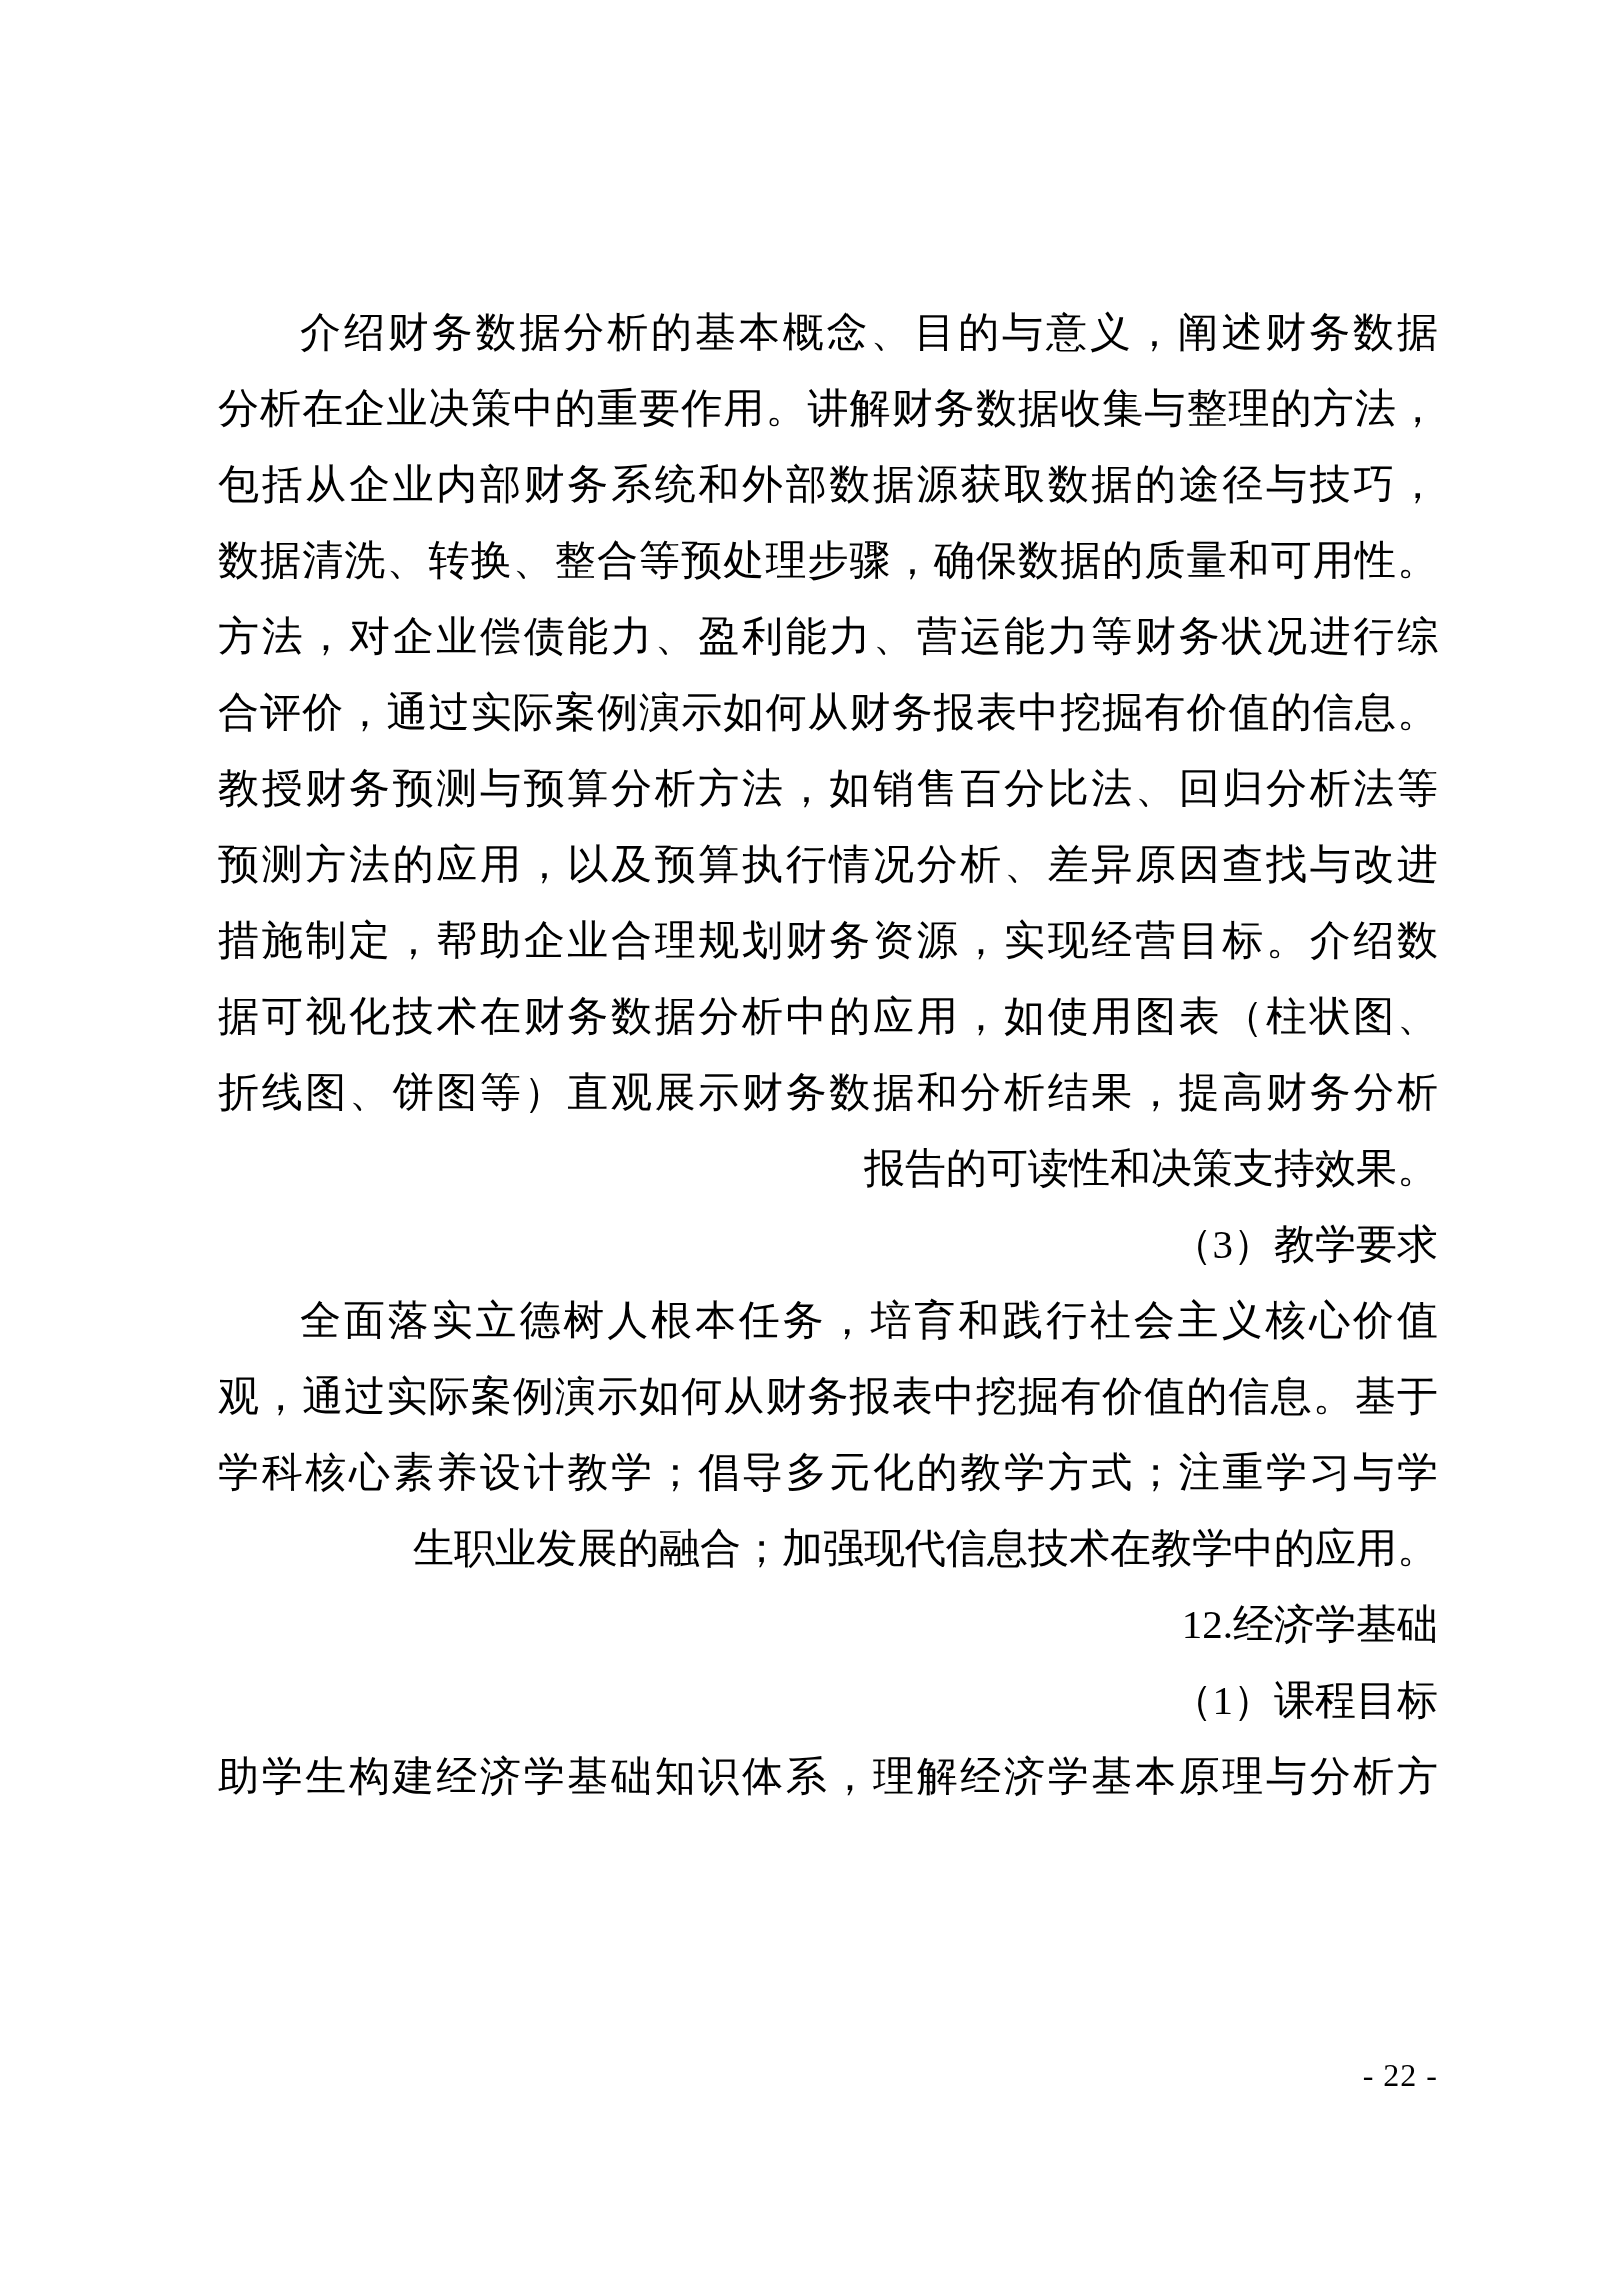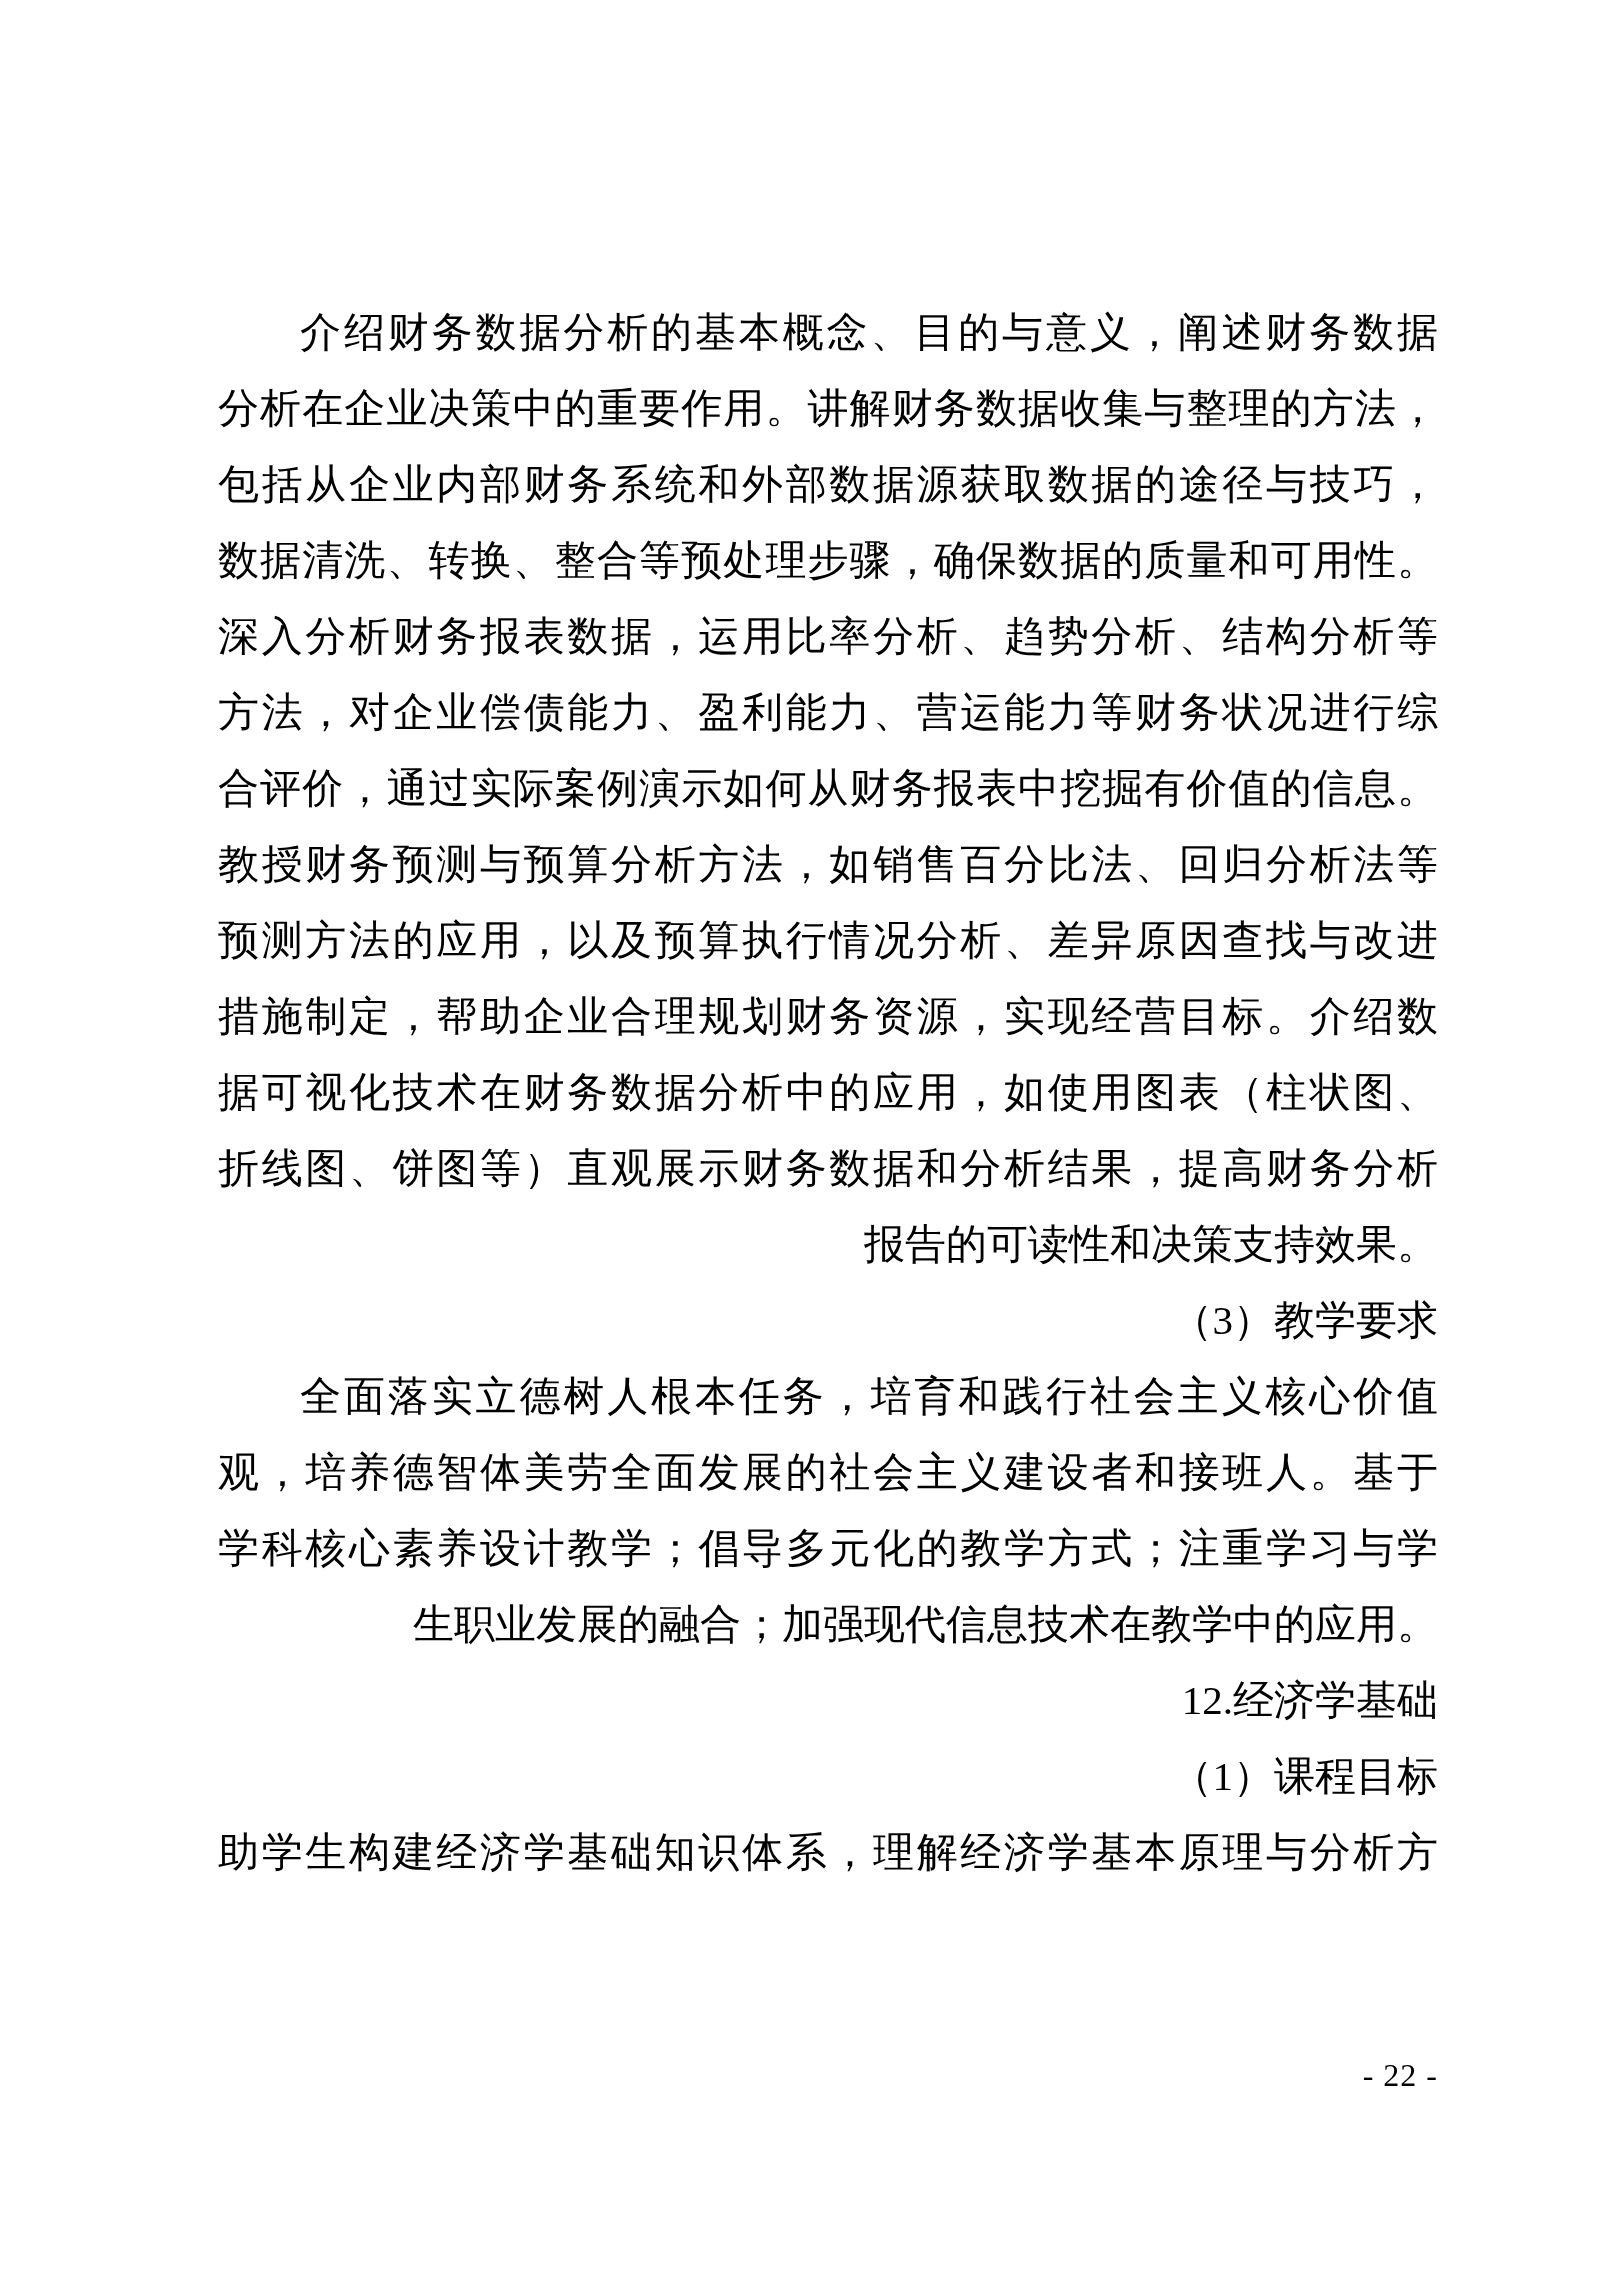--- a/index.html
+++ b/index.html
@@ -66,32 +66,31 @@
 </style>
 </head>
 <body>
 
 <div class="page">
   <div class="content">
     <div class="ln j ind">介绍财务数据分析的基本概念、目的与意义，阐述财务数据</div>
     <div class="ln j">分析在企业决策中的重要作用。讲解财务数据收集与整理的方法，</div>
     <div class="ln j">包括从企业内部财务系统和外部数据源获取数据的途径与技巧，</div>
     <div class="ln j">数据清洗、转换、整合等预处理步骤，确保数据的质量和可用性。</div>
-    <div class="ln j">深入分析财务报表数据，运用比率分析、趋势分析、结构分析等</div>
     <div class="ln j">方法，对企业偿债能力、盈利能力、营运能力等财务状况进行综</div>
     <div class="ln j">合评价，通过实际案例演示如何从财务报表中挖掘有价值的信息。</div>
     <div class="ln j">教授财务预测与预算分析方法，如销售百分比法、回归分析法等</div>
     <div class="ln j">预测方法的应用，以及预算执行情况分析、差异原因查找与改进</div>
     <div class="ln j">措施制定，帮助企业合理规划财务资源，实现经营目标。介绍数</div>
     <div class="ln j">据可视化技术在财务数据分析中的应用，如使用图表（柱状图、</div>
     <div class="ln j">折线图、饼图等）直观展示财务数据和分析结果，提高财务分析</div>
     <div class="ln">报告的可读性和决策支持效果。</div>
     <div class="ln ind">（3）教学要求</div>
     <div class="ln j ind">全面落实立德树人根本任务，培育和践行社会主义核心价值</div>
-    <div class="ln j">观，培养德智体美劳全面发展的社会主义建设者和接班人。基于</div>
+    <div class="ln j">观，通过实际案例演示如何从财务报表中挖掘有价值的信息。基于</div>
     <div class="ln j">学科核心素养设计教学；倡导多元化的教学方式；注重学习与学</div>
     <div class="ln">生职业发展的融合；加强现代信息技术在教学中的应用。</div>
     <div class="ln ind bold">12.经济学基础</div>
     <div class="ln ind">（1）课程目标</div>
     <div class="ln j">助学生构建经济学基础知识体系，理解经济学基本原理与分析方</div>
   </div>
 
   <div class="footer">
     <span>- 22 -</span>
   </div>

